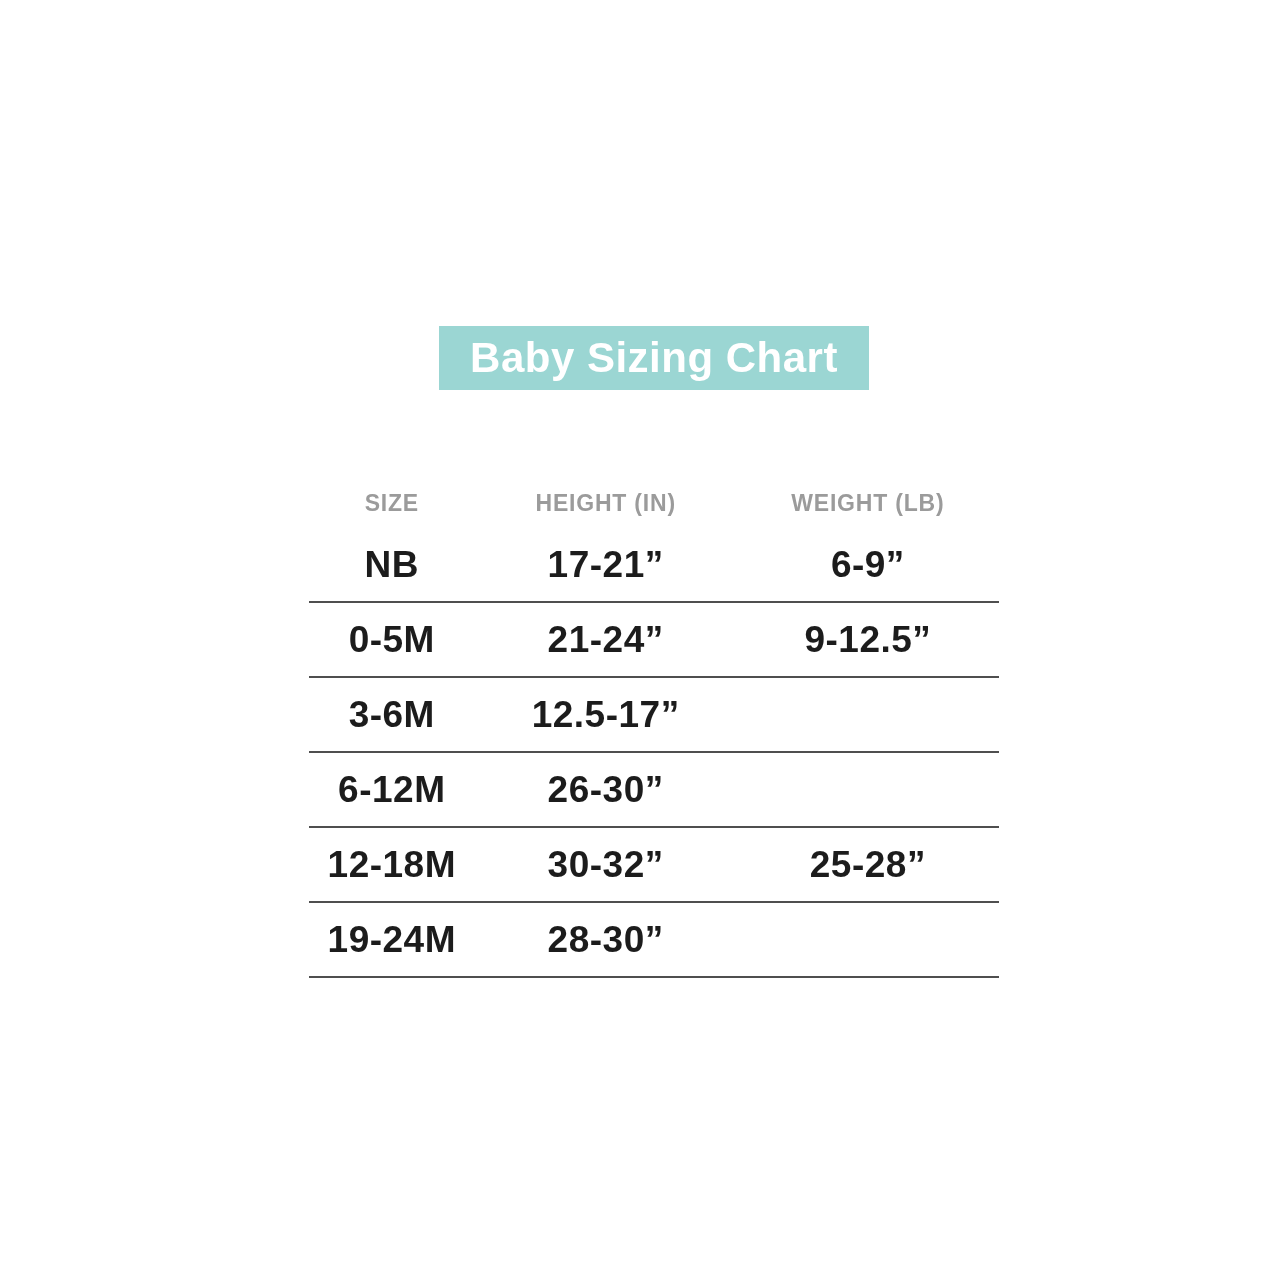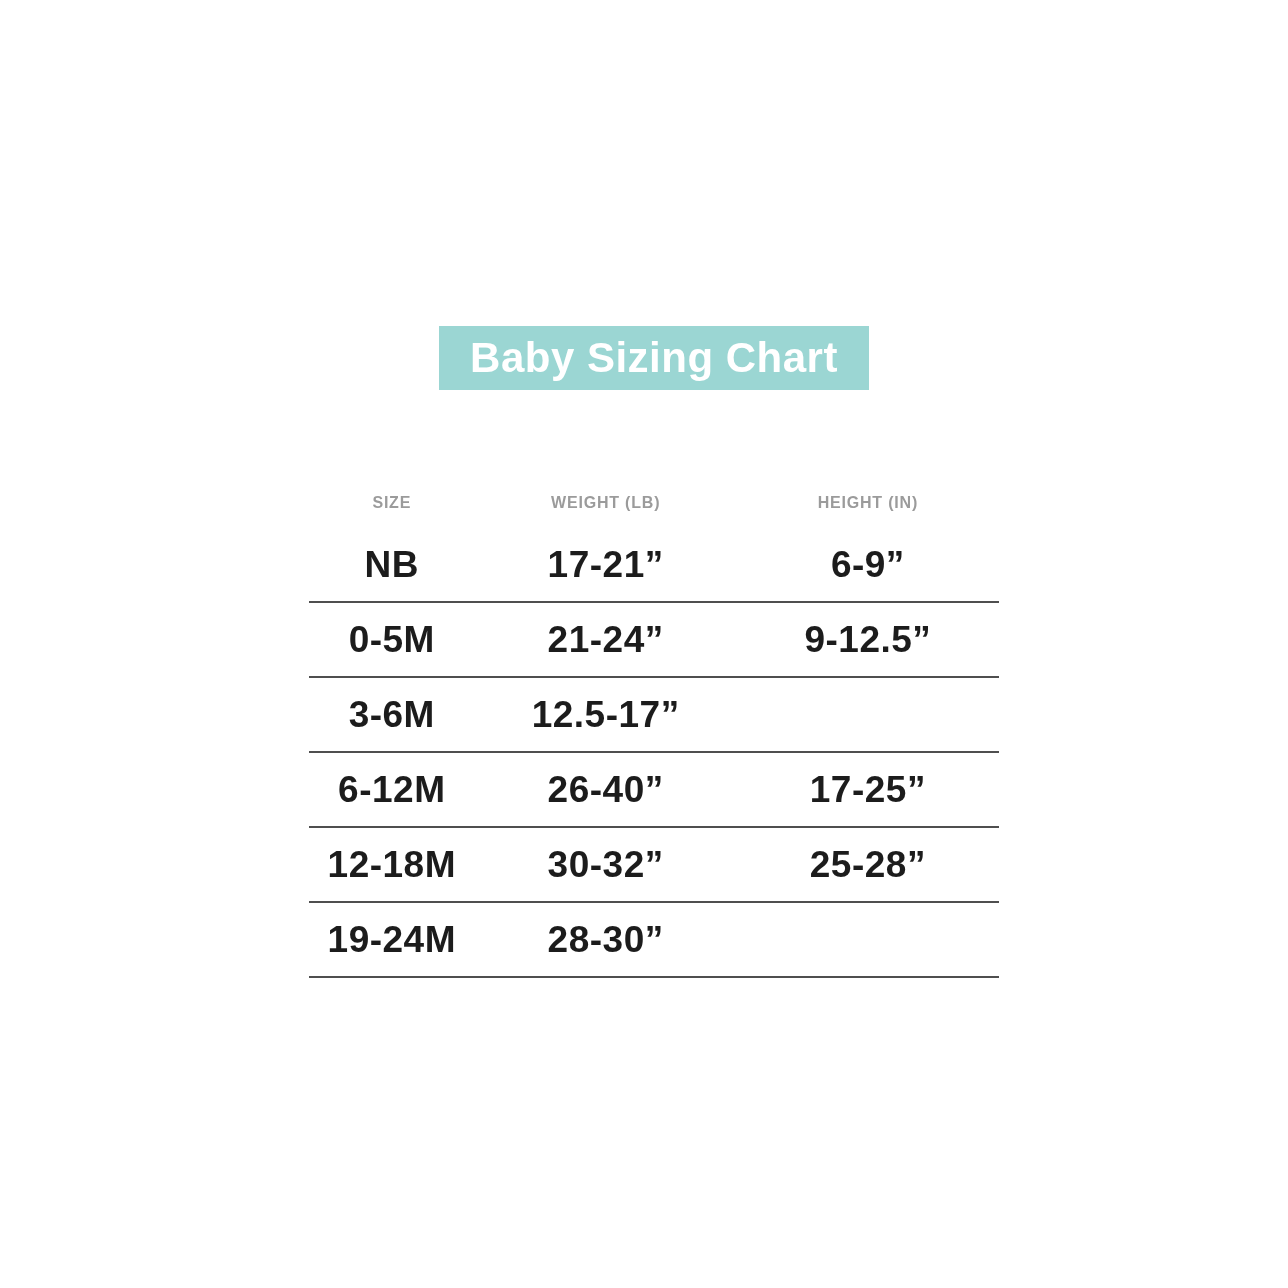--- a/index.html
+++ b/index.html
@@ -50,21 +50,21 @@
   .t-row {
     display: grid;
     grid-template-columns: 24% 38% 38%;
     align-items: center;
   }
   .t-head {
     height: 50px;
   }
   .t-head .cell {
     color: #9b9b9b;
-    font-size: 16px;
+    font-size: 23px;
     font-weight: bold;
     letter-spacing: 0.8px;
     text-align: center;
     white-space: nowrap;
   }
   .t-data {
     height: 73px;
     border-bottom: 2px solid #4f4f4f;
   }
   .t-data .cell {
@@ -81,22 +81,22 @@
 
 <div class="canvas">
   <div class="content">
 
     <div class="title-banner">Baby Sizing Chart</div>
 
     <div class="size-table">
 
       <div class="t-row t-head">
         <div class="cell">SIZE</div>
+        <div class="cell">HEIGHT (IN)</div>
         <div class="cell">WEIGHT (LB)</div>
-        <div class="cell">HEIGHT (IN)</div>
       </div>
 
       <div class="t-row t-data">
         <div class="cell">NB</div>
         <div class="cell">17-21”</div>
         <div class="cell">6-9”</div>
       </div>
 
       <div class="t-row t-data">
         <div class="cell">0-5M</div>
@@ -104,22 +104,21 @@
         <div class="cell">9-12.5”</div>
       </div>
 
       <div class="t-row t-data">
         <div class="cell">3-6M</div>
         <div class="cell">12.5-17”</div>
       </div>
 
       <div class="t-row t-data">
         <div class="cell">6-12M</div>
-        <div class="cell">26-40”</div>
-        <div class="cell">17-25”</div>
+        <div class="cell">26-30”</div>
       </div>
 
       <div class="t-row t-data">
         <div class="cell">12-18M</div>
         <div class="cell">30-32”</div>
         <div class="cell">25-28”</div>
       </div>
 
       <div class="t-row t-data">
         <div class="cell">19-24M</div>

